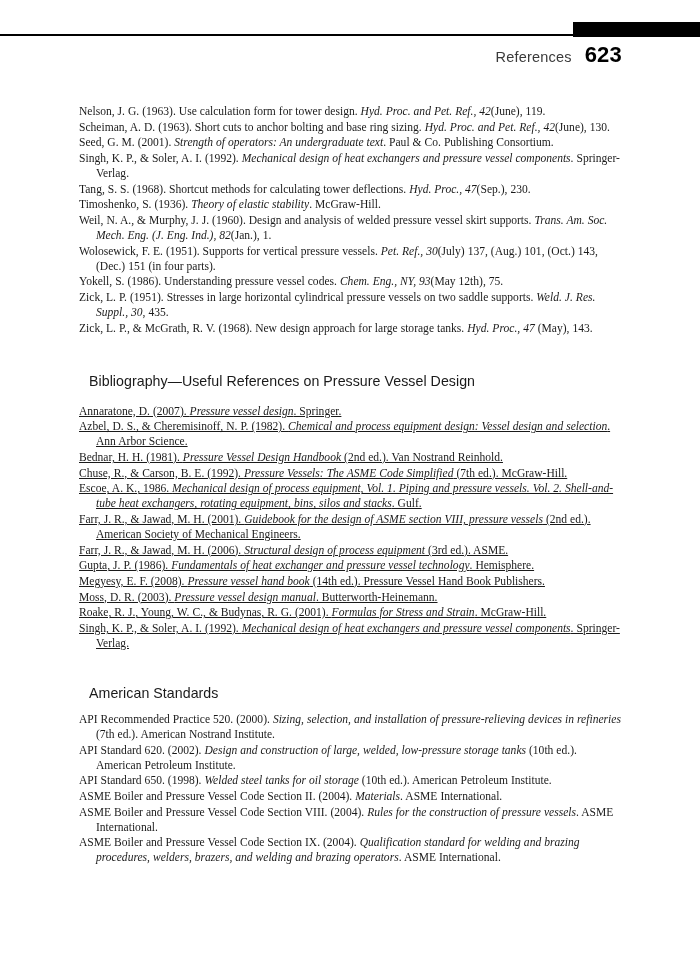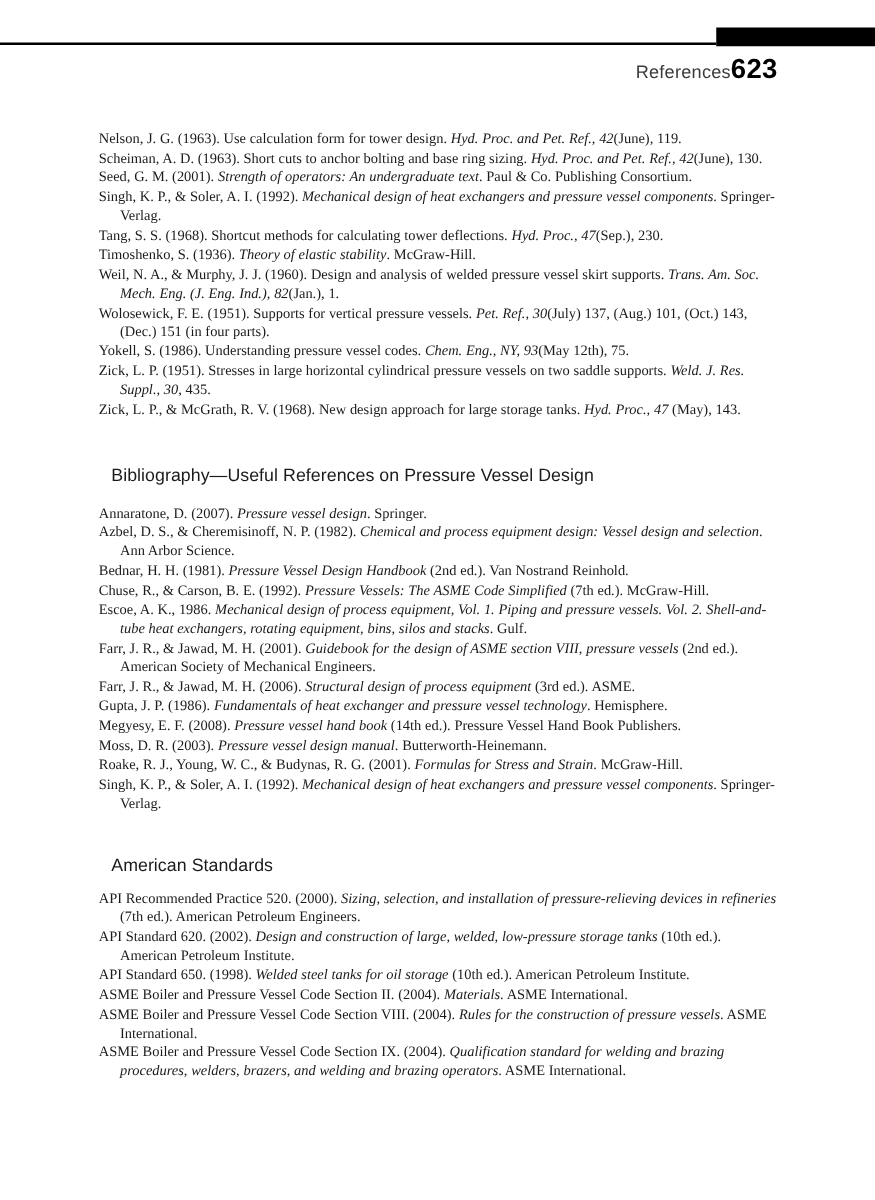--- a/index.html
+++ b/index.html
@@ -40,20 +40,21 @@
     width: 127px;
     height: 15px;
     background: #000000;
   }
   .header-line {
     position: absolute;
     right: 78px;
     top: 42px;
     display: flex;
     align-items: baseline;
+    gap: 13px;
     font-family: "Liberation Sans", "DejaVu Sans", sans-serif;
   }
   .header-title {
     font-size: 14.5px;
     letter-spacing: 0.2px;
     color: #3a3a3a;
     font-weight: 400;
   }
   .header-folio {
     font-size: 22px;
@@ -94,21 +95,21 @@
     font-size: 14.2px;
     font-weight: 400;
     color: #1a1a1a;
     letter-spacing: 0.05px;
     margin: 10px;
     padding: 0;
     line-height: 18px;
   }
 
   .block-bibliography { margin-top: 36px; }
-  .block-bibliography .ref-list { margin-top: 14px; }
+  .block-bibliography .ref-list { margin-top: 14px; text-decoration: underline; }
 
   .block-standards { margin-top: 33px; }
   .block-standards .ref-list { margin-top: 2.5px; }
 </style>
 </head>
 <body>
 
 <div class="page-header">
   <div class="header-rule"></div>
   <div class="header-tab"></div>
@@ -150,21 +151,21 @@
         <li><span>Megyesy, E. F. (2008). </span><i>Pressure vessel hand book</i><span> (14th ed.). Pressure Vessel Hand Book Publishers.</span></li>
         <li><span>Moss, D. R. (2003). </span><i>Pressure vessel design manual</i><span>. Butterworth-Heinemann.</span></li>
         <li><span>Roake, R. J., Young, W. C., &amp; Budynas, R. G. (2001). </span><i>Formulas for Stress and Strain</i><span>. McGraw-Hill.</span></li>
         <li><span>Singh, K. P., &amp; Soler, A. I. (1992). </span><i>Mechanical design of heat exchangers and pressure vessel components</i><span>. Springer-Verlag.</span></li>
       </ul>
   </section>
 
   <section class="block-standards">
     <h2 class="section-heading">American Standards</h2>
     <ul class="ref-list">
-        <li><span>API Recommended Practice 520. (2000). </span><i>Sizing, selection, and installation of pressure-relieving devices in refineries</i><span> (7th ed.). American Petroleum Engineers.</span></li>
+        <li><span>API Recommended Practice 520. (2000). </span><i>Sizing, selection, and installation of pressure-relieving devices in refineries</i><span> (7th ed.). American Nostrand Institute.</span></li>
         <li><span>API Standard 620. (2002). </span><i>Design and construction of large, welded, low-pressure storage tanks</i><span> (10th ed.). American Petroleum Institute.</span></li>
         <li><span>API Standard 650. (1998). </span><i>Welded steel tanks for oil storage</i><span> (10th ed.). American Petroleum Institute.</span></li>
         <li><span>ASME Boiler and Pressure Vessel Code Section II. (2004). </span><i>Materials</i><span>. ASME International.</span></li>
         <li><span>ASME Boiler and Pressure Vessel Code Section VIII. (2004). </span><i>Rules for the construction of pressure vessels</i><span>. ASME International.</span></li>
         <li><span>ASME Boiler and Pressure Vessel Code Section IX. (2004). </span><i>Qualification standard for welding and brazing procedures, welders, brazers, and welding and brazing operators</i><span>. ASME International.</span></li>
       </ul>
   </section>
 
 </div>
 

